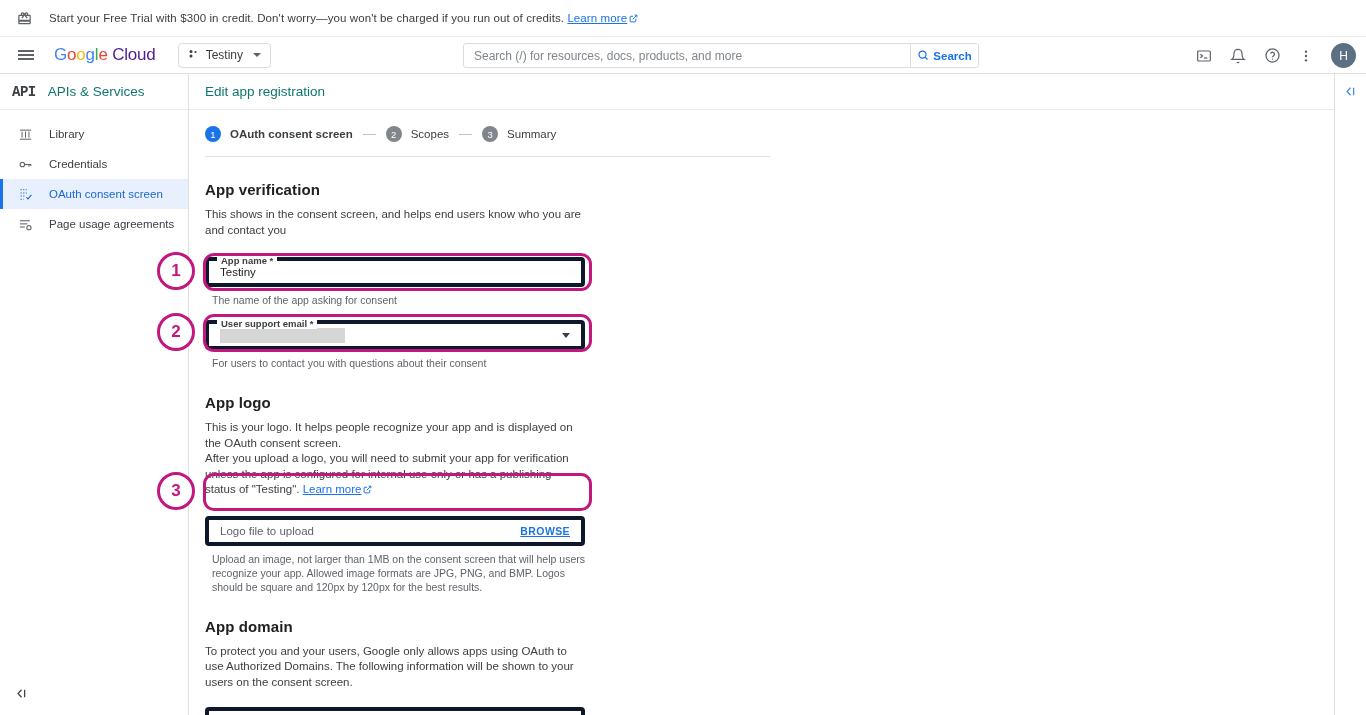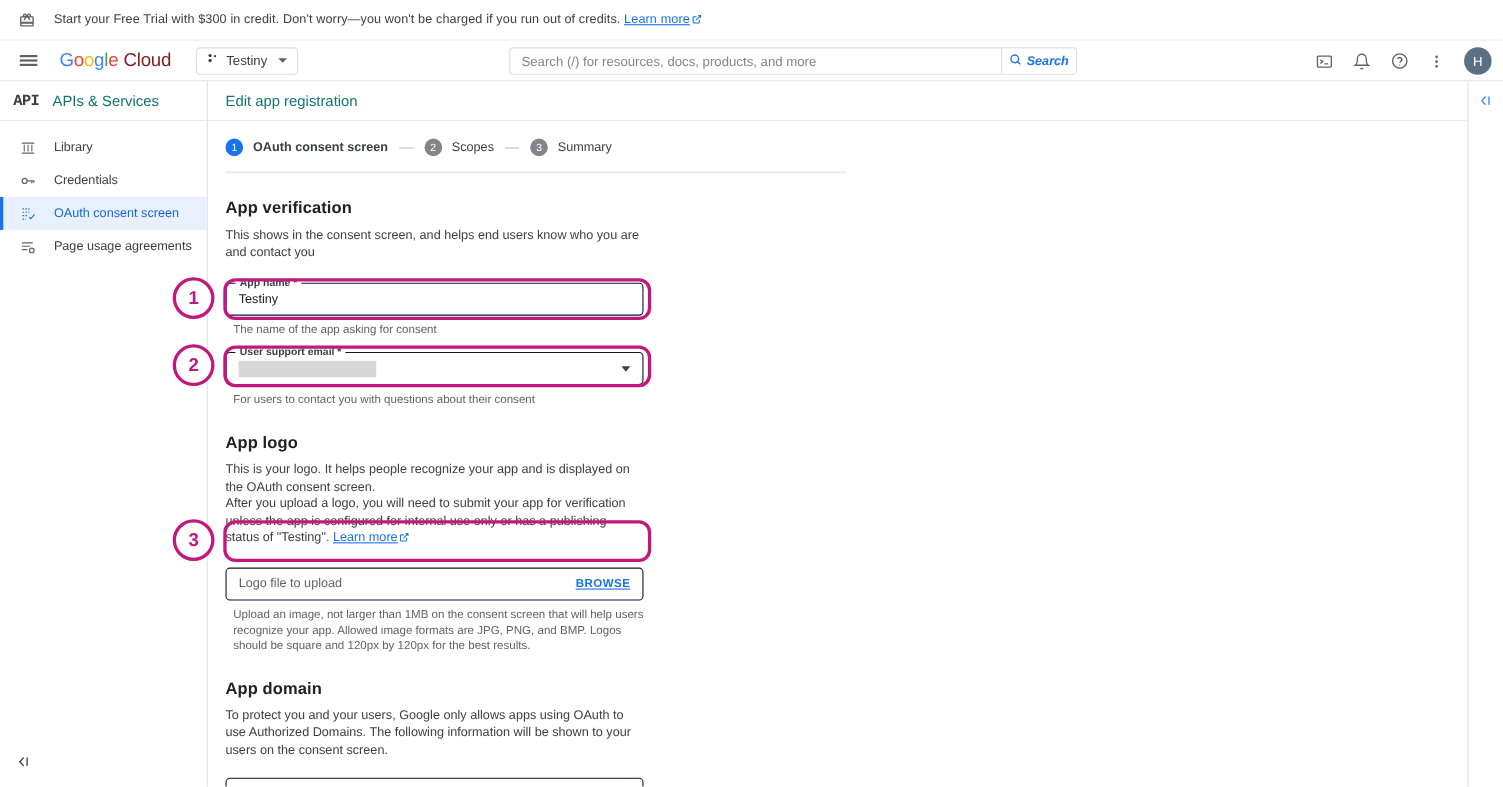--- a/index.html
+++ b/index.html
@@ -68,21 +68,21 @@
   .gcloud-logo {
     margin-left: 10px; font-size: 17px; letter-spacing: -.2px;
     cursor: pointer; white-space: nowrap;
   }
   .gcloud-logo .g1 { color: #4285f4; }
   .gcloud-logo .g2 { color: #ea4335; }
   .gcloud-logo .g3 { color: #fbbc05; }
   .gcloud-logo .g4 { color: #4285f4; }
   .gcloud-logo .g5 { color: #34a853; }
   .gcloud-logo .g6 { color: #ea4335; }
-  .gcloud-logo .cloud { color: #7f1d1d; }
+  .gcloud-logo .cloud { color: #4c1d95; }
 
   .project-pill {
     margin-left: 22px; height: 25px;
     border: 1px solid #dadce0; border-radius: 4px;
     display: flex; align-items: center; gap: 6px;
     padding: 0 9px; cursor: pointer; background: #fff;
   }
   .project-name { font-size: 12px; color: #3c4043; }
   .caret {
     width: 0; height: 0;
@@ -103,21 +103,21 @@
     font-size: 12px; color: #3c4043;
     padding: 0 10px; background: transparent;
     font-family: "Liberation Sans", sans-serif;
   }
   .search-input::placeholder { color: #80868b; }
   .search-btn {
     width: 68px; border: none; border-left: 1px solid #dadce0;
     background: #fff; color: #1a73e8;
     font-size: 11.5px; font-weight: 700;
     display: flex; align-items: center; justify-content: center; gap: 4px;
-    cursor: pointer; font-family: "Liberation Sans", sans-serif; font-style: italic;
+    cursor: pointer; font-family: "Liberation Sans", sans-serif;
   }
 
   .appbar-right {
     position: absolute; right: 10px; top: 0; height: 37px;
     display: flex; align-items: center; gap: 4px;
   }
   .icon-btn {
     width: 30px; height: 30px; border-radius: 50%;
     display: flex; align-items: center; justify-content: center;
     cursor: pointer; color: #5f6368; background: none; border: none;
@@ -219,21 +219,21 @@
   .sec-desc {
     font-size: 11.5px; color: #3c4043;
     line-height: 15.5px; margin-top: 9px;
     width: 376px;
   }
   .sec-desc a { color: #1a73e8; text-decoration: underline; }
 
   .field {
     position: relative;
     width: 380px; height: 30px;
-    border: 1px solid #0f172a; border-radius: 4px;
+    border: 4px solid #0f172a; border-radius: 4px;
     background: #fff;
     display: flex; align-items: center;
     padding: 0 11px;
   }
   .field-legend {
     position: absolute; top: -6px; left: 8px;
     background: #fff; padding: 0 4px;
     font-size: 9.5px; font-weight: 700; color: #3c4043;
   }
   .field-value { font-size: 11.5px; color: #202124; }

